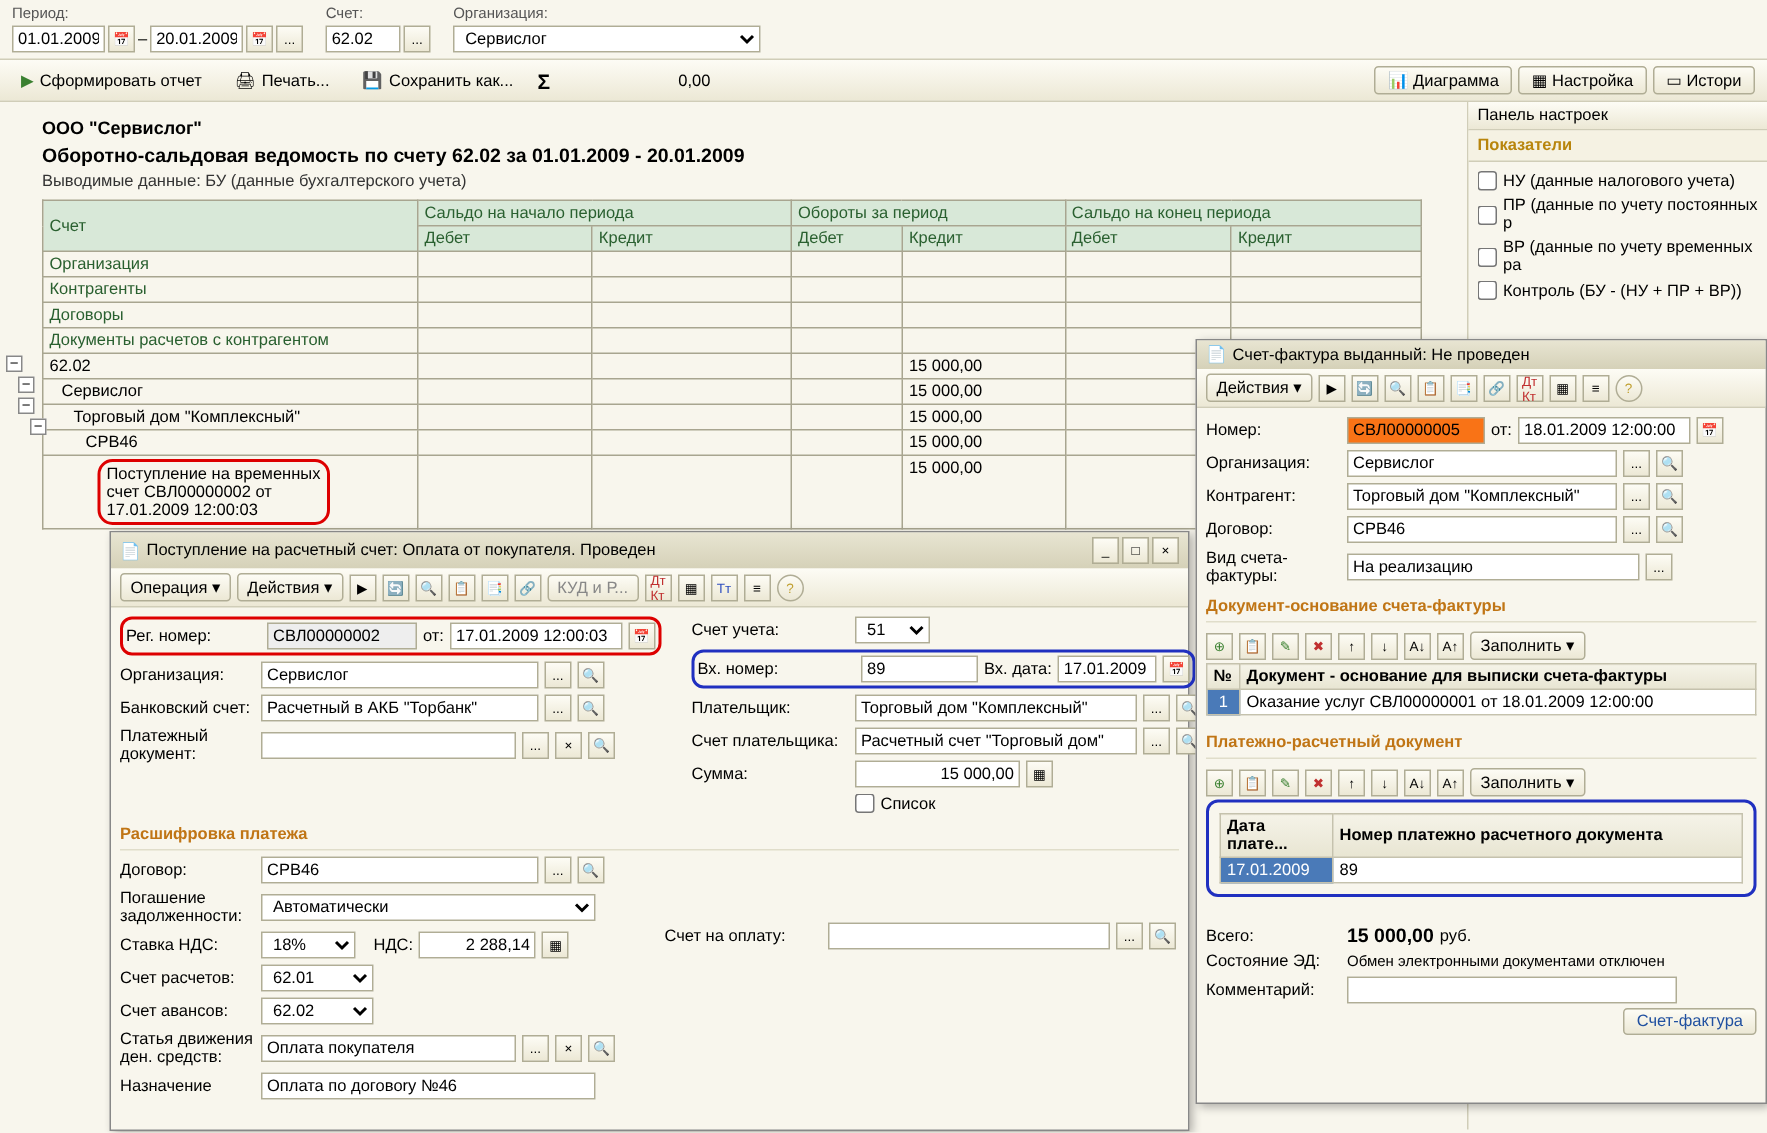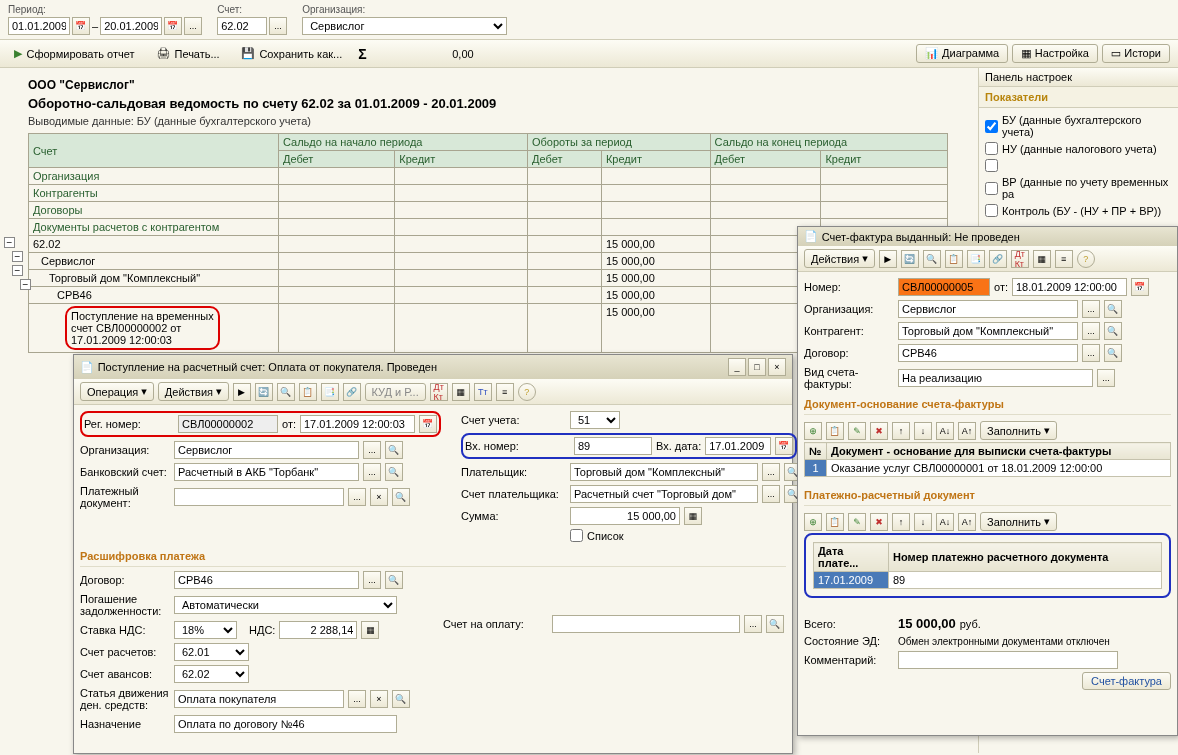--- a/index.html
+++ b/index.html
@@ -213,29 +213,26 @@
             <td></td>
           </tr>
     </tbody>
       </table>
   </div>
   <div class="settings-panel">
     <div class="panel-header">Панель настроек</div>
     <div class="panel-section-title">Показатели</div>
     <div class="panel-body">
       <div class="check-item">
-          <input type="checkbox" checked="" style="">
-          <span>БУ (данные бухгалтерского учета)</span>
+          <input type="checkbox" style="">
+          <span>НУ (данные налогового учета)</span>
         </div>
       <div class="check-item">
           <input type="checkbox" style="">
-          <span>НУ (данные налогового учета)</span>
-        </div>
-      <div class="check-item">
-          <input type="checkbox" style="">
+          <span>ПР (данные по учету постоянных р</span>
         </div>
       <div class="check-item">
           <input type="checkbox" style="">
           <span>ВР (данные по учету временных ра</span>
         </div>
       <div class="check-item">
           <input type="checkbox" style="">
           <span>Контроль (БУ - (НУ + ПР + ВР))</span>
         </div>
     </div>

